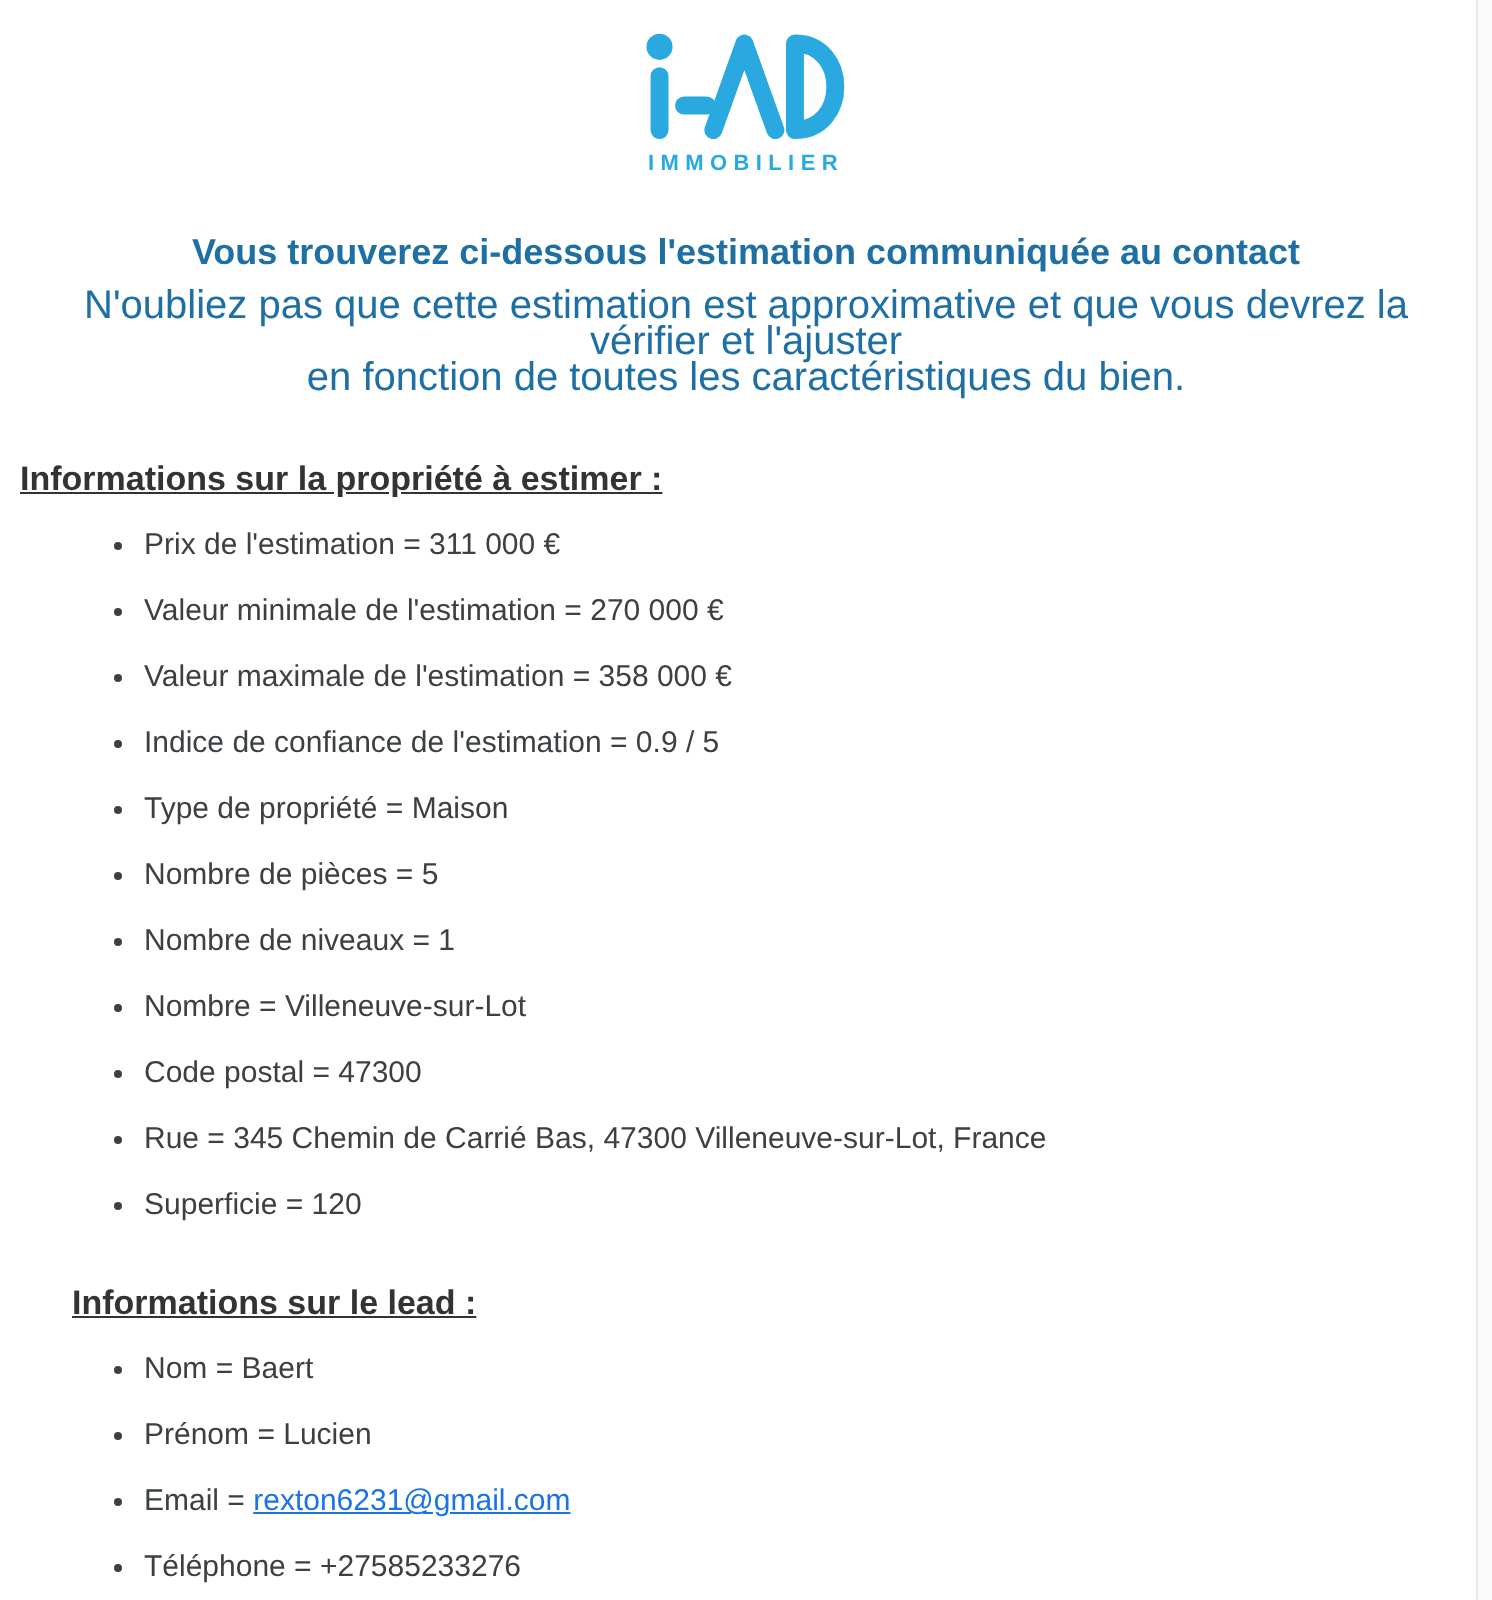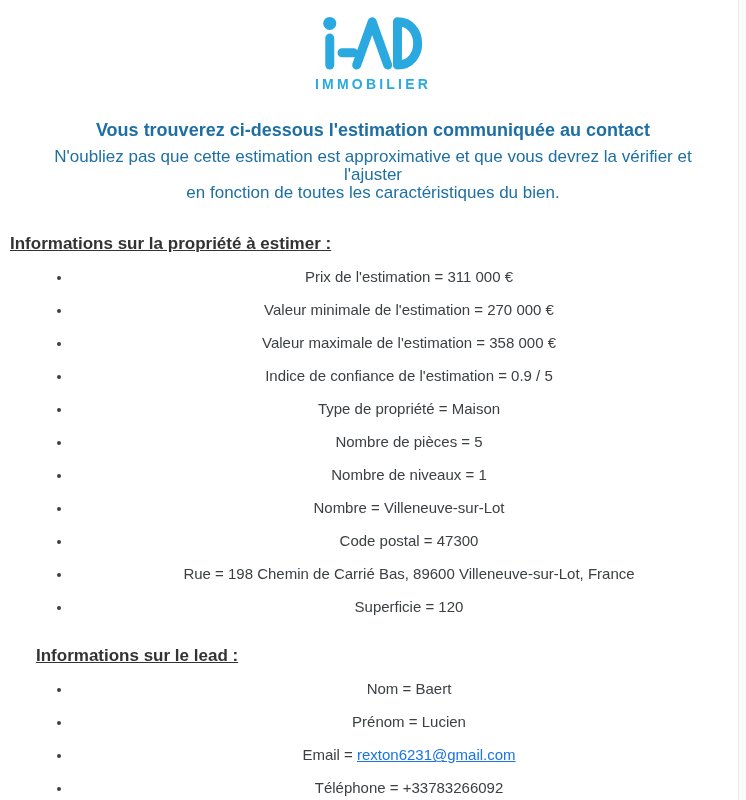--- a/index.html
+++ b/index.html
@@ -25,58 +25,57 @@
   .logo-wrap {
     text-align: center;
     padding-top: 12px;
   }
   .logo-mark {
     display: block;
     margin: 0 auto;
   }
   .logo-sub {
     color: #29A9E0;
-    font-size: 14px;
+    font-size: 11px;
     font-weight: bold;
     letter-spacing: 3.2px;
     margin-top: 2px;
   }
   h1.main-heading {
     margin: 28px 0 0 0;
     text-align: center;
     color: #1E6FA4;
     font-size: 18px;
     font-weight: bold;
     line-height: 1.15;
   }
   p.subtitle {
     margin: 7px auto 0 auto;
     max-width: 700px;
     text-align: center;
     color: #1E6FA4;
-    font-size: 17px;
+    font-size: 20px;
     font-weight: normal;
     line-height: 18px;
   }
   h2.section-heading {
     margin: 0;
     margin-left: 36px;
     color: #333333;
     font-size: 17px;
     font-weight: bold;
     text-decoration: underline;
     line-height: 1.2;
   }
   h2.section-heading.first { margin-top: 32px; margin-left: 10px; }
   h2.section-heading.second { margin-top: 30px; }
   ul.info-list {
     margin: 14px 0 0 36px;
     padding-left: 36px;
     list-style-type: disc;
-    text-align: center;
   }
   ul.info-list li {
     color: #3C4043;
     font-size: 15px;
     line-height: 18px;
     margin-bottom: 15px;
   }
   ul.info-list li::marker { color: #3C4043; font-size: 13px; }
   a.email-link {
     color: #1A73E8;
@@ -109,27 +108,27 @@
   <ul class="info-list">
     <li><span>Prix de l'estimation = 311 000 €</span></li>
     <li><span>Valeur minimale de l'estimation = 270 000 €</span></li>
     <li><span>Valeur maximale de l'estimation = 358 000 €</span></li>
     <li><span>Indice de confiance de l'estimation = 0.9 / 5</span></li>
     <li><span>Type de propriété = Maison</span></li>
     <li><span>Nombre de pièces = 5</span></li>
     <li><span>Nombre de niveaux = 1</span></li>
     <li><span>Nombre = Villeneuve-sur-Lot</span></li>
     <li><span>Code postal = 47300</span></li>
-    <li><span>Rue = 198 Chemin de Carrié Bas, 89600 Villeneuve-sur-Lot, France</span></li>
+    <li><span>Rue = 345 Chemin de Carrié Bas, 47300 Villeneuve-sur-Lot, France</span></li>
     <li><span>Superficie = 120</span></li>
   </ul>
 
   <h2 class="section-heading second">Informations sur le lead :</h2>
 
   <ul class="info-list">
     <li><span>Nom = Baert</span></li>
     <li><span>Prénom = Lucien</span></li>
     <li><span>Email = </span><a class="email-link" href="#">rexton6231@gmail.com</a></li>
-    <li><span>Téléphone = +33783266092</span></li>
+    <li><span>Téléphone = +27585233276</span></li>
   </ul>
 
   <div class="right-edge"></div>
 </div>
 
 </body></html>

